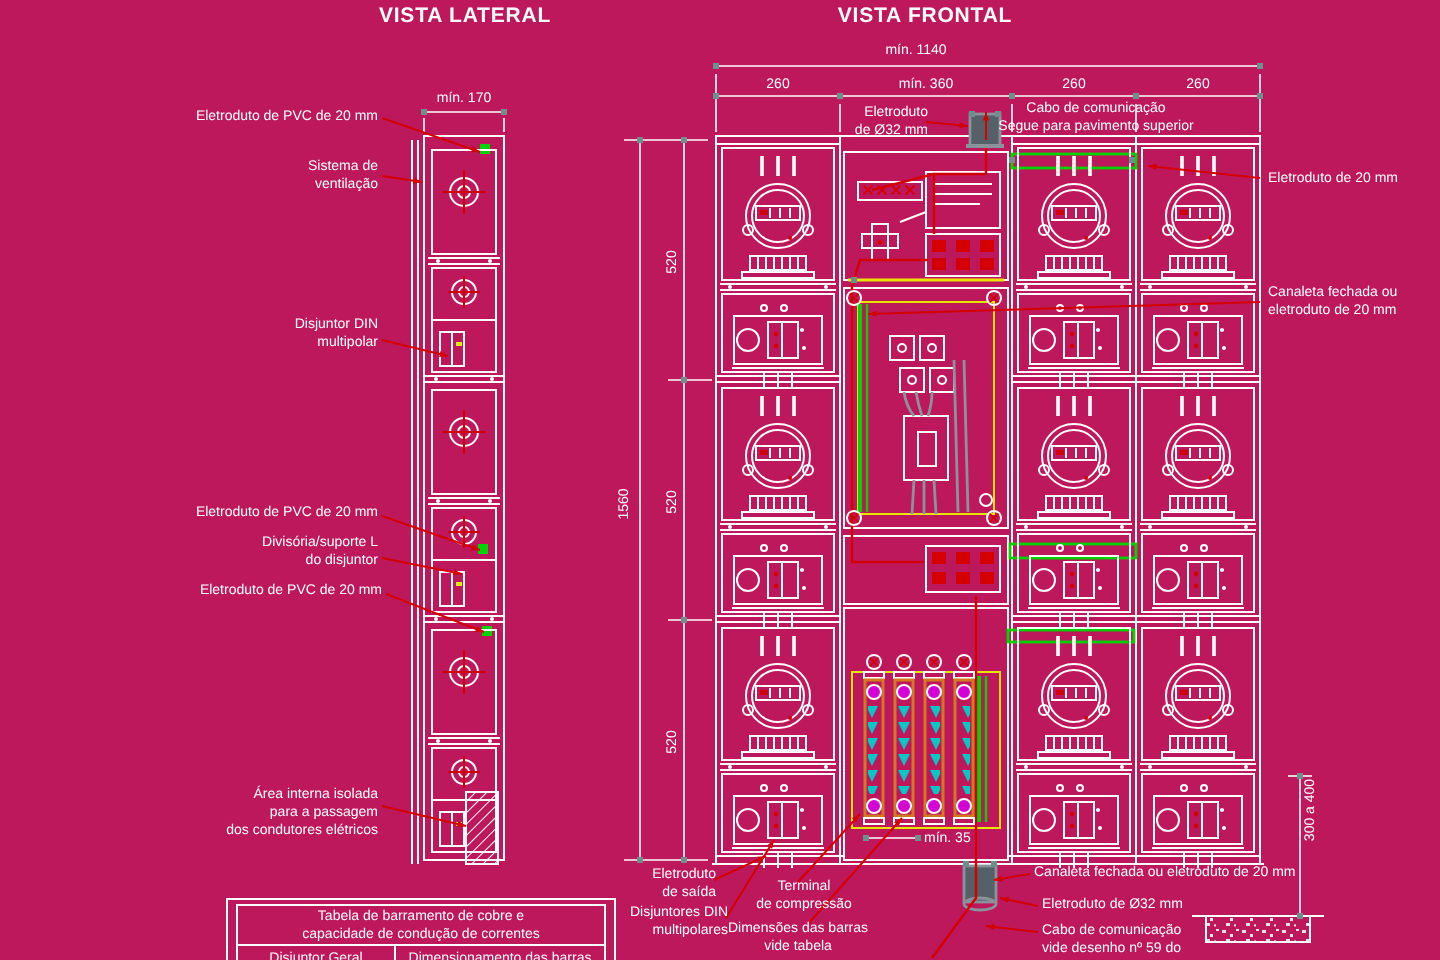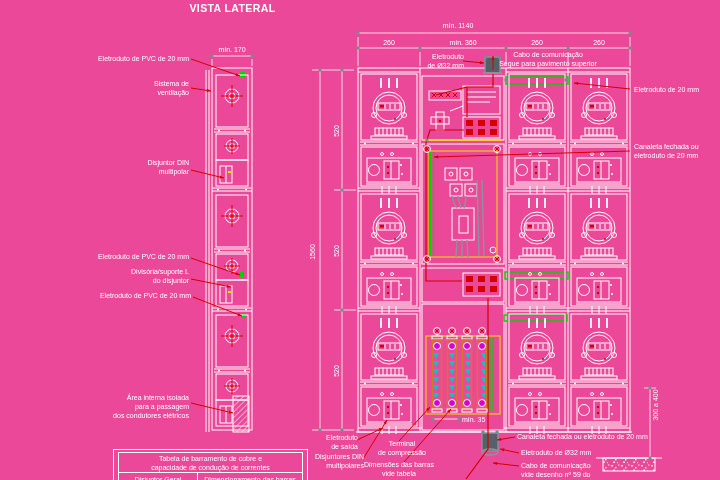--- a/index.html
+++ b/index.html
@@ -1,16 +1,16 @@
 <!DOCTYPE html>
 <html><head>
 <meta charset="utf-8">
 <style>
   html,body{margin:0;padding:0;background:#111;}
-  #canvas{position:relative;width:720px;height:480px;background:#ec4899;overflow:hidden;
+  #canvas{position:relative;width:720px;height:480px;background:#be185d;overflow:hidden;
           font-family:"Liberation Sans", sans-serif;color:#fff;}
   .lbl{position:absolute;font-size:7px;line-height:9px;white-space:pre-line;color:#fff;}
   .ttl{position:absolute;font-size:10.5px;font-weight:bold;letter-spacing:.4px;text-align:center;color:#fff;}
   .rot{transform:rotate(-90deg);transform-origin:center;height:10px;text-align:center;}
   .tblbox{position:absolute;border:1px solid #fff;box-sizing:border-box;}
   .tbltxt{display:flex;align-items:center;justify-content:center;text-align:center;
           font-size:7px;line-height:9px;white-space:pre-line;}
   svg{position:absolute;left:0;top:0;}
 </style>
 </head>
@@ -735,20 +735,21 @@
           <rect x="481.5" y="430.5" width="3" height="3" fill="#6f8f8c"></rect>
           <rect x="495.5" y="430.5" width="3" height="3" fill="#6f8f8c"></rect>
           <rect x="504.5" y="78.5" width="3" height="3" fill="#6f8f8c"></rect>
           <rect x="564.5" y="78.5" width="3" height="3" fill="#6f8f8c"></rect>
           <rect x="425.5" y="138.5" width="3" height="3" fill="#6f8f8c"></rect>
         </g>
       </g>
   </svg>
 
   <div class="ttl" style="left:170px;top:2px;width:125px;">VISTA LATERAL</div>
+  <div class="ttl" style="left:400px;top:2px;width:125px;">VISTA FRONTAL</div>
 
   <div class="lbl" style="left:29px;top:54px;width:160px;text-align:right;">Eletroduto de PVC de 20 mm</div>
   <div class="lbl" style="left:29px;top:79px;width:160px;text-align:right;">Sistema de
 ventilação</div>
   <div class="lbl" style="left:29px;top:158px;width:160px;text-align:right;">Disjuntor DIN
 multipolar</div>
   <div class="lbl" style="left:29px;top:252px;width:160px;text-align:right;">Eletroduto de PVC de 20 mm</div>
   <div class="lbl" style="left:29px;top:267px;width:160px;text-align:right;">Divisória/suporte L
 do disjuntor</div>
   <div class="lbl" style="left:31px;top:291px;width:160px;text-align:right;">Eletroduto de PVC de 20 mm</div>

